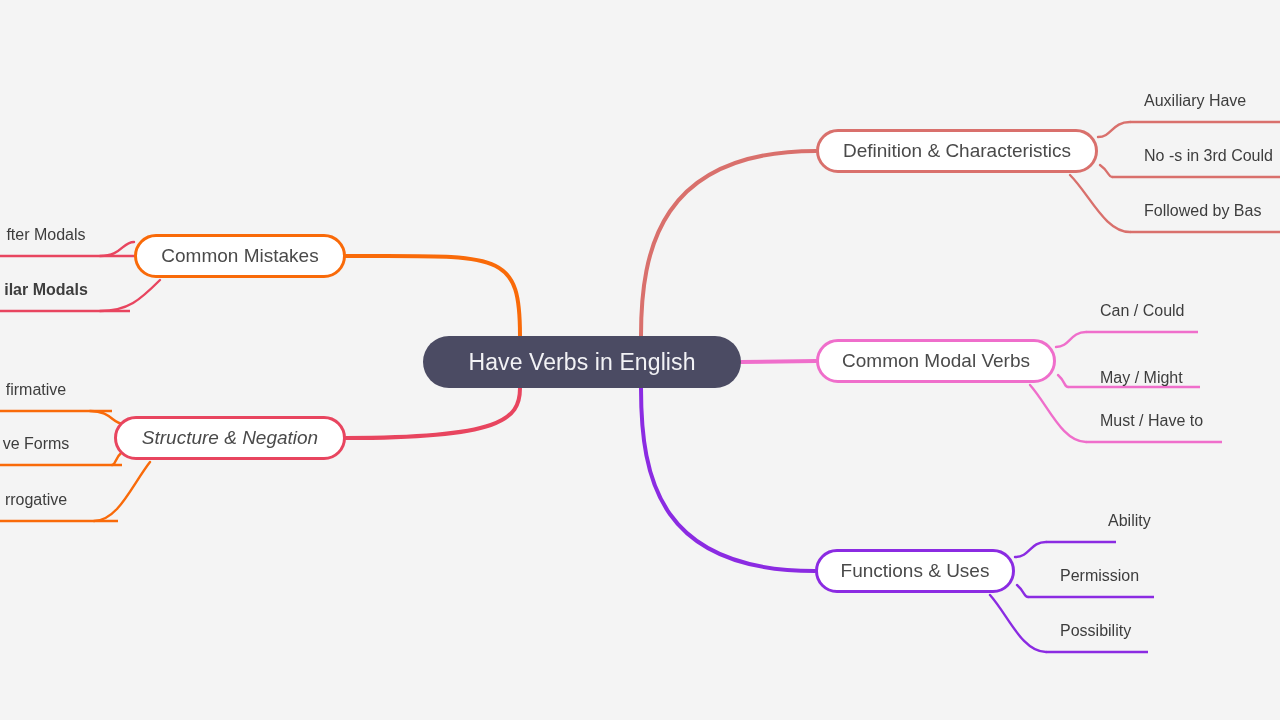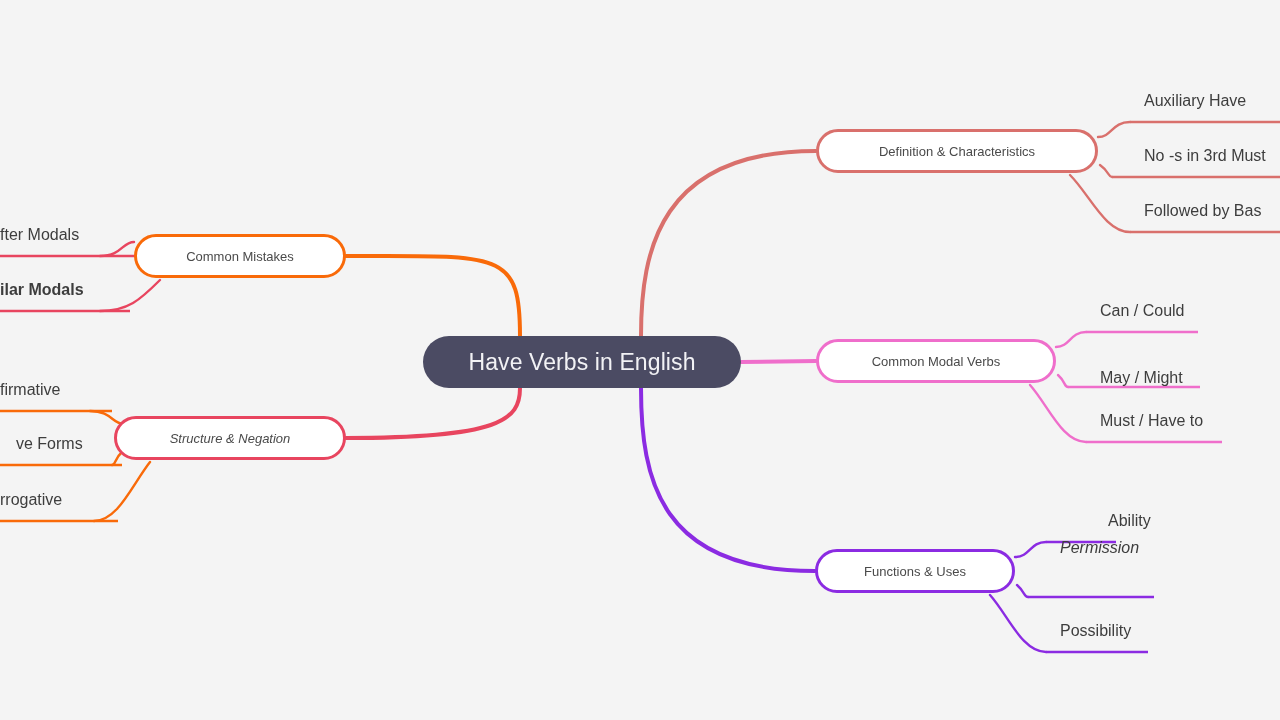--- a/index.html
+++ b/index.html
@@ -43,34 +43,34 @@
     letter-spacing: 0.1px;
     padding: 0 26px;
     height: 52px;
   }
   .branch-node {
     background: #ffffff;
     color: #4a4a4a;
     border-radius: 22px;
     border-style: solid;
     border-width: 3px;
-    font-size: 13px;
+    font-size: 19px;
     padding: 0 20px;
     height: 44px;
   }
   .leaf-node {
     color: #3d3d3d;
     font-size: 16px;
     background: transparent;
     padding: 0;
     height: 26px;
     justify-content: flex-start;
   }
   .leaf-node.align-right {
-    justify-content: flex-start;
+    justify-content: center;
   }
 </style>
 </head>
 <body>
 
 <div id="canvas" style="width: 1280px; height: 720px; background: rgb(244, 244, 244);">
 
   <svg id="wires" viewBox="0 0 1280 720" xmlns="http://www.w3.org/2000/svg">
     <g id="root-wires" fill="none" stroke-linecap="round" stroke-width="4">
         <path d="M 641 336 C 641 250 660 151 816 151" stroke="#d9706c"></path>
@@ -116,21 +116,21 @@
   <div class="node root-node" style="left: 423px; top: 362px; width: 318px; height: 52px; background: rgb(75, 75, 99); color: rgb(242, 242, 245);">Have Verbs in English</div>
 
   <div id="branch-layer">
       <div class="node branch-node" style="left: 816px; top: 151px; width: 282px; border-color: rgb(217, 112, 108);">
         <span>Definition &amp; Characteristics</span>
       </div>
       <div class="node leaf-node" style="top: 101px; left: 1144px; width: 136px;">
         <span>Auxiliary Have</span>
       </div>
       <div class="node leaf-node" style="top: 156px; left: 1144px; width: 136px;">
-        <span>No -s in 3rd Must</span>
+        <span>No -s in 3rd Could</span>
       </div>
       <div class="node leaf-node" style="top: 211px; left: 1144px; width: 136px;">
         <span>Followed by Bas</span>
       </div>
       <div class="node branch-node" style="left: 816px; top: 361px; width: 240px; border-color: rgb(239, 110, 203);">
         <span>Common Modal Verbs</span>
       </div>
       <div class="node leaf-node" style="top: 311px; left: 1100px; width: 180px;">
         <span>Can / Could</span>
       </div>
@@ -139,42 +139,42 @@
       </div>
       <div class="node leaf-node" style="top: 421px; left: 1100px; width: 180px;">
         <span>Must / Have to</span>
       </div>
       <div class="node branch-node" style="left: 815px; top: 571px; width: 200px; border-color: rgb(139, 43, 226);">
         <span>Functions &amp; Uses</span>
       </div>
       <div class="node leaf-node" style="top: 521px; left: 1060px; width: 220px; margin-left: 48px;">
         <span>Ability</span>
       </div>
-      <div class="node leaf-node" style="top: 548px; left: 1060px; width: 220px; font-style: italic;">
+      <div class="node leaf-node" style="top: 576px; left: 1060px; width: 220px;">
         <span>Permission</span>
       </div>
       <div class="node leaf-node" style="top: 631px; left: 1060px; width: 220px;">
         <span>Possibility</span>
       </div>
       <div class="node branch-node" style="left: 134px; top: 256px; width: 212px; border-color: rgb(249, 106, 9);">
         <span>Common Mistakes</span>
       </div>
       <div class="node leaf-node align-right" style="top: 235px; left: 0px; width: 92px;">
         <span>fter Modals</span>
       </div>
       <div class="node leaf-node align-right" style="top: 290px; left: 0px; width: 92px; font-weight: bold;">
         <span>ilar Modals</span>
       </div>
       <div class="node branch-node" style="left: 114px; top: 438px; width: 232px; border-color: rgb(232, 69, 95); font-style: italic;">
         <span>Structure &amp; Negation</span>
       </div>
       <div class="node leaf-node align-right" style="top: 390px; left: 0px; width: 72px;">
         <span>firmative</span>
       </div>
-      <div class="node leaf-node align-right" style="top: 444px; left: 16px; width: 72px;">
+      <div class="node leaf-node align-right" style="top: 444px; left: 0px; width: 72px;">
         <span>ve Forms</span>
       </div>
       <div class="node leaf-node align-right" style="top: 500px; left: 0px; width: 72px;">
         <span>rrogative</span>
       </div>
     </div>
 
 </div>
 
 </body></html>

